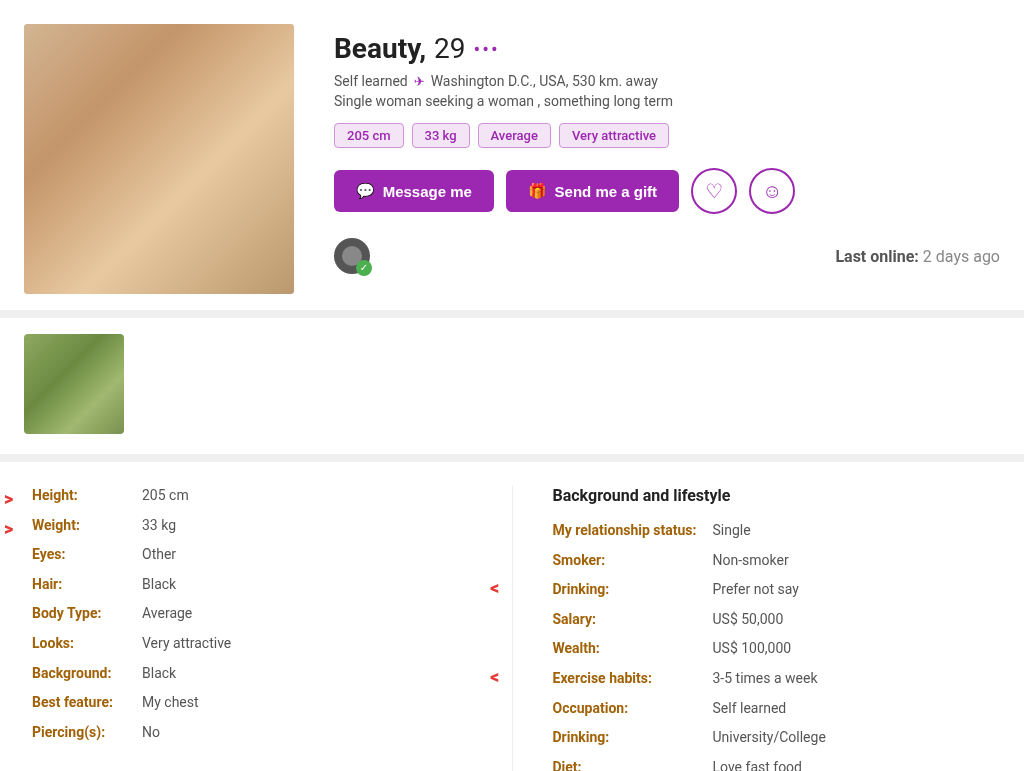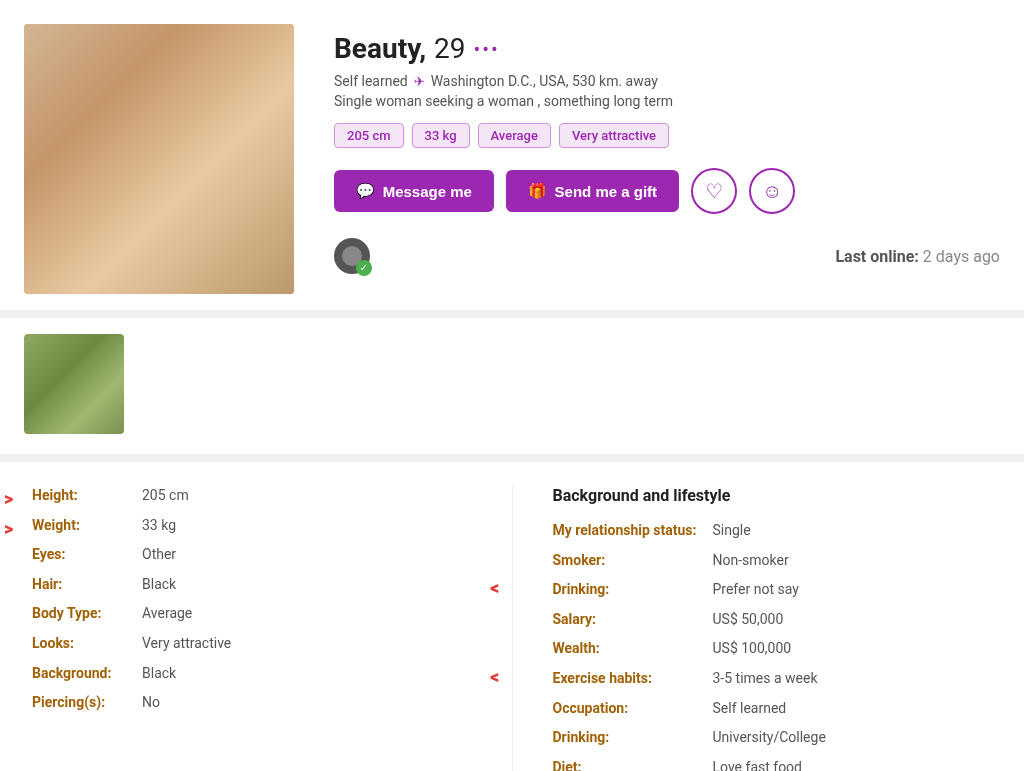--- a/index.html
+++ b/index.html
@@ -382,20 +382,24 @@
         <span class="detail-label">Looks:</span>
         <span class="detail-value">Very attractive</span>
       </div>
 
       <div class="detail-row" style="position:relative;">
         <span class="detail-label">Background:</span>
         <span class="detail-value">Black</span>
         <span style="position:absolute;right:-28px;top:0;color:#e53935;font-weight:900;font-size:18px;transform:scaleX(-1);display:inline-block;">&gt;</span>
       </div>
 
+      <div class="detail-row">
+        <span class="detail-label">Best feature:</span>
+        <span class="detail-value">My chest</span>
+      </div>
 
       <div class="detail-row">
         <span class="detail-label">Piercing(s):</span>
         <span class="detail-value">No</span>
       </div>
     </div>
 
     <div class="details-col">
       <div class="details-section-title">Background and lifestyle</div>
 

